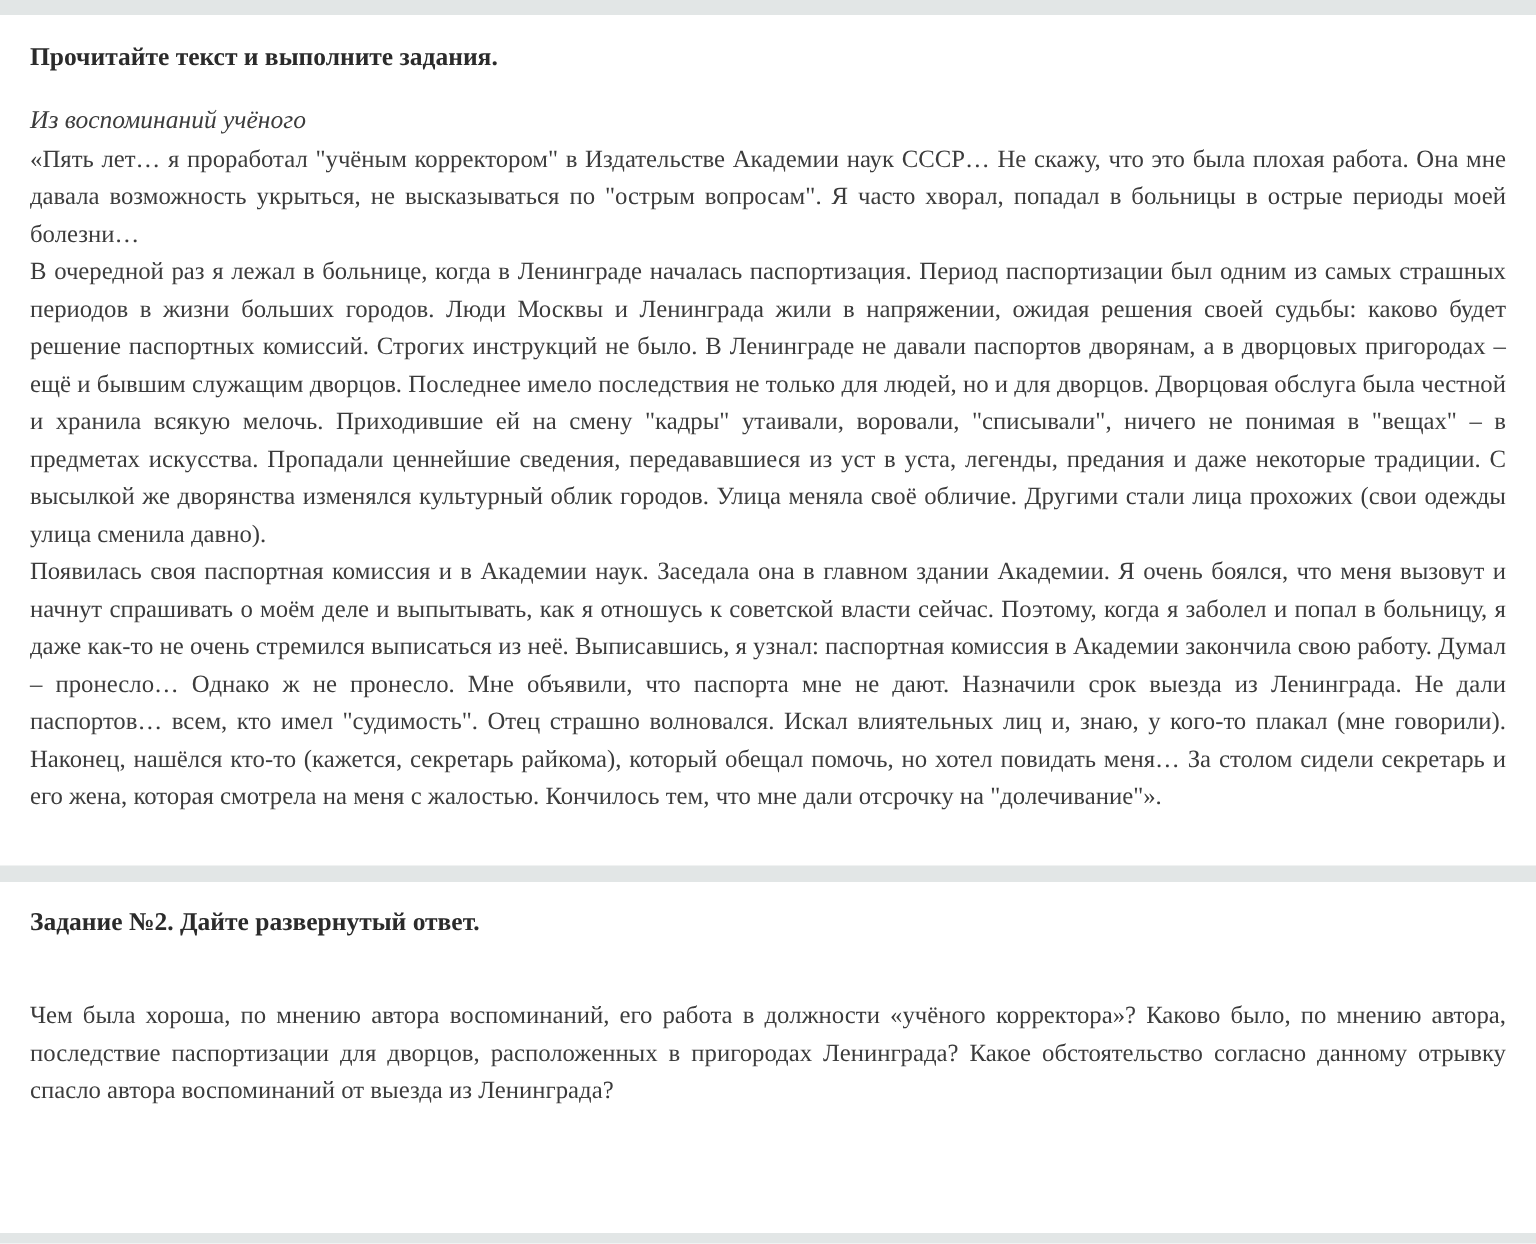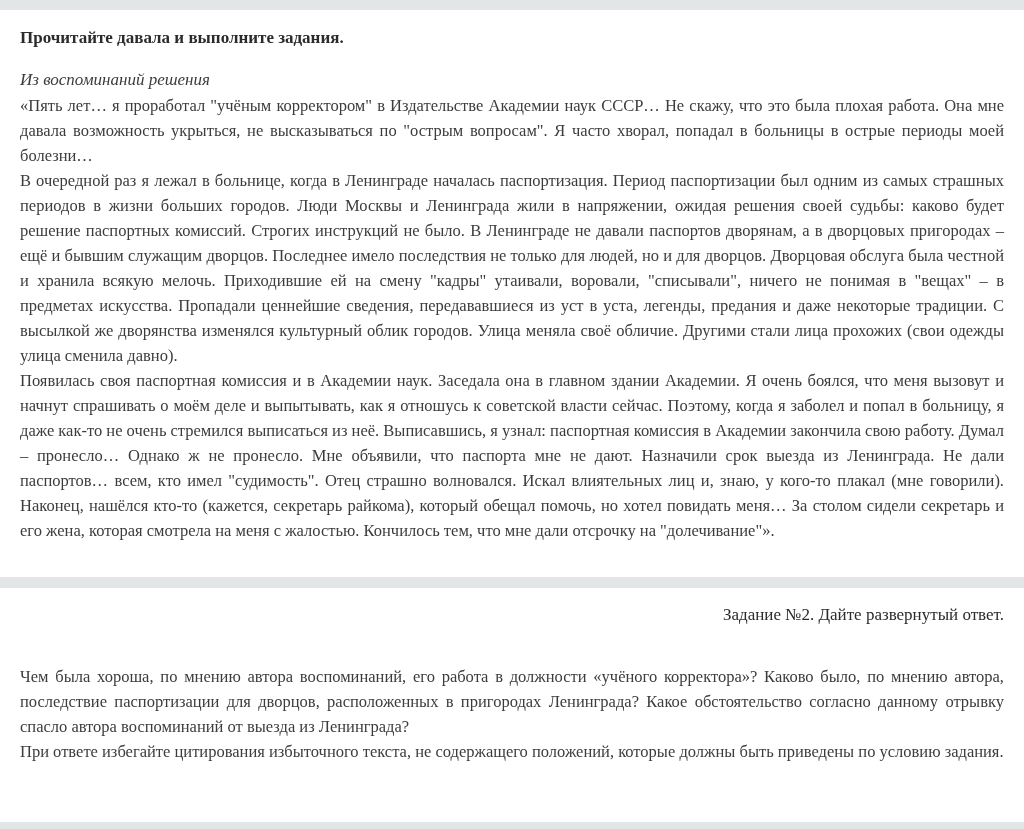--- a/index.html
+++ b/index.html
@@ -40,56 +40,54 @@
     margin: 22px 0 3px 0;
     color: #3c3c3c;
   }
   .memoir-text p {
     margin: 0;
     font-size: 16.5px;
     line-height: 25px;
     text-align: justify;
   }
   .task-heading {
-    font-weight: normal;
+    font-weight: bold;
     font-size: 17px;
     line-height: 20px;
     color: #2b2b2b;
     margin: 17px 0 0 0;
-    text-align: right;
   }
   .task-body p {
     margin: 0;
     font-size: 16.5px;
     line-height: 25px;
     text-align: justify;
   }
   .task-body { margin-top: 39px; }
 </style>
 </head>
 <body>
 
 <div class="band band-top"></div>
 
 <div class="content">
-  <h1 class="section-heading">Прочитайте давала и выполните задания.</h1>
+  <h1 class="section-heading">Прочитайте текст и выполните задания.</h1>
 
-  <div class="source-line">Из воспоминаний решения</div>
+  <div class="source-line">Из воспоминаний учёного</div>
 
   <div class="memoir-text">
     <p>«Пять лет… я проработал "учёным корректором" в Издательстве Академии наук СССР… Не скажу, что это была плохая работа. Она мне давала возможность укрыться, не высказываться по "острым вопросам". Я часто хворал, попадал в больницы в острые периоды моей болезни…</p>
     <p>В очередной раз я лежал в больнице, когда в Ленинграде началась паспортизация. Период паспортизации был одним из самых страшных периодов в жизни больших городов. Люди Москвы и Ленинграда жили в напряжении, ожидая решения своей судьбы: каково будет решение паспортных комиссий. Строгих инструкций не было. В Ленинграде не давали паспортов дворянам, а в дворцовых пригородах – ещё и бывшим служащим дворцов. Последнее имело последствия не только для людей, но и для дворцов. Дворцовая обслуга была честной и хранила всякую мелочь. Приходившие ей на смену "кадры" утаивали, воровали, "списывали", ничего не понимая в "вещах" – в предметах искусства. Пропадали ценнейшие сведения, передававшиеся из уст в уста, легенды, предания и даже некоторые традиции. С высылкой же дворянства изменялся культурный облик городов. Улица меняла своё обличие. Другими стали лица прохожих (свои одежды улица сменила давно).</p>
     <p>Появилась своя паспортная комиссия и в Академии наук. Заседала она в главном здании Академии. Я очень боялся, что меня вызовут и начнут спрашивать о моём деле и выпытывать, как я отношусь к советской власти сейчас. Поэтому, когда я заболел и попал в больницу, я даже как-то не очень стремился выписаться из неё. Выписавшись, я узнал: паспортная комиссия в Академии закончила свою работу. Думал – пронесло… Однако ж не пронесло. Мне объявили, что паспорта мне не дают. Назначили срок выезда из Ленинграда. Не дали паспортов… всем, кто имел "судимость". Отец страшно волновался. Искал влиятельных лиц и, знаю, у кого-то плакал (мне говорили). Наконец, нашёлся кто-то (кажется, секретарь райкома), который обещал помочь, но хотел повидать меня… За столом сидели секретарь и его жена, которая смотрела на меня с жалостью. Кончилось тем, что мне дали отсрочку на "долечивание"».</p>
   </div>
 </div>
 
 <div class="band band-divider"></div>
 
 <div class="content">
   <h2 class="task-heading">Задание №2. Дайте развернутый ответ.</h2>
 
   <div class="task-body">
     <p>Чем была хороша, по мнению автора воспоминаний, его работа в должности «учёного корректора»? Каково было, по мнению автора, последствие паспортизации для дворцов, расположенных в пригородах Ленинграда? Какое обстоятельство согласно данному отрывку спасло автора воспоминаний от выезда из Ленинграда?</p>
-    <p>При ответе избегайте цитирования избыточного текста, не содержащего положений, которые должны быть приведены по условию задания.</p>
   </div>
 </div>
 
 <div class="band band-bottom"></div>
 
 </body></html>

